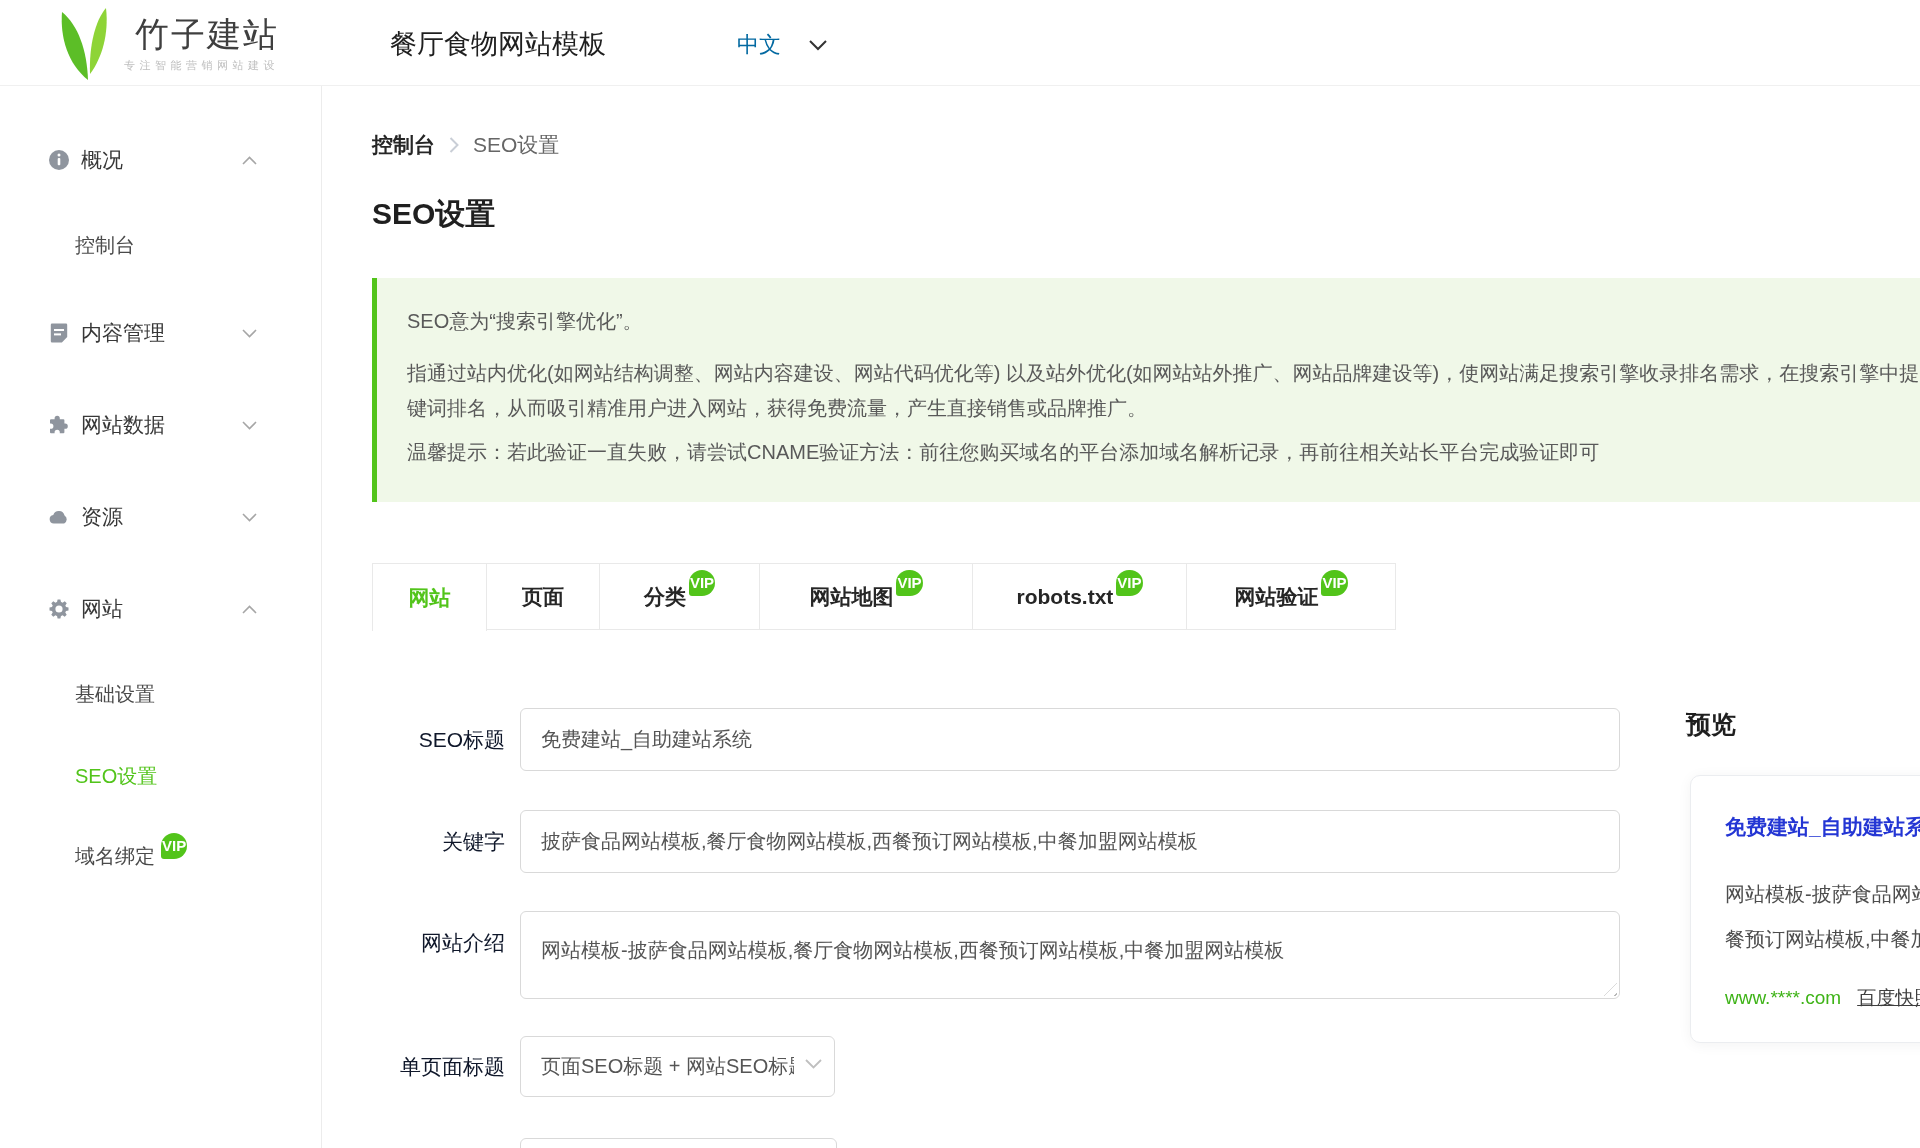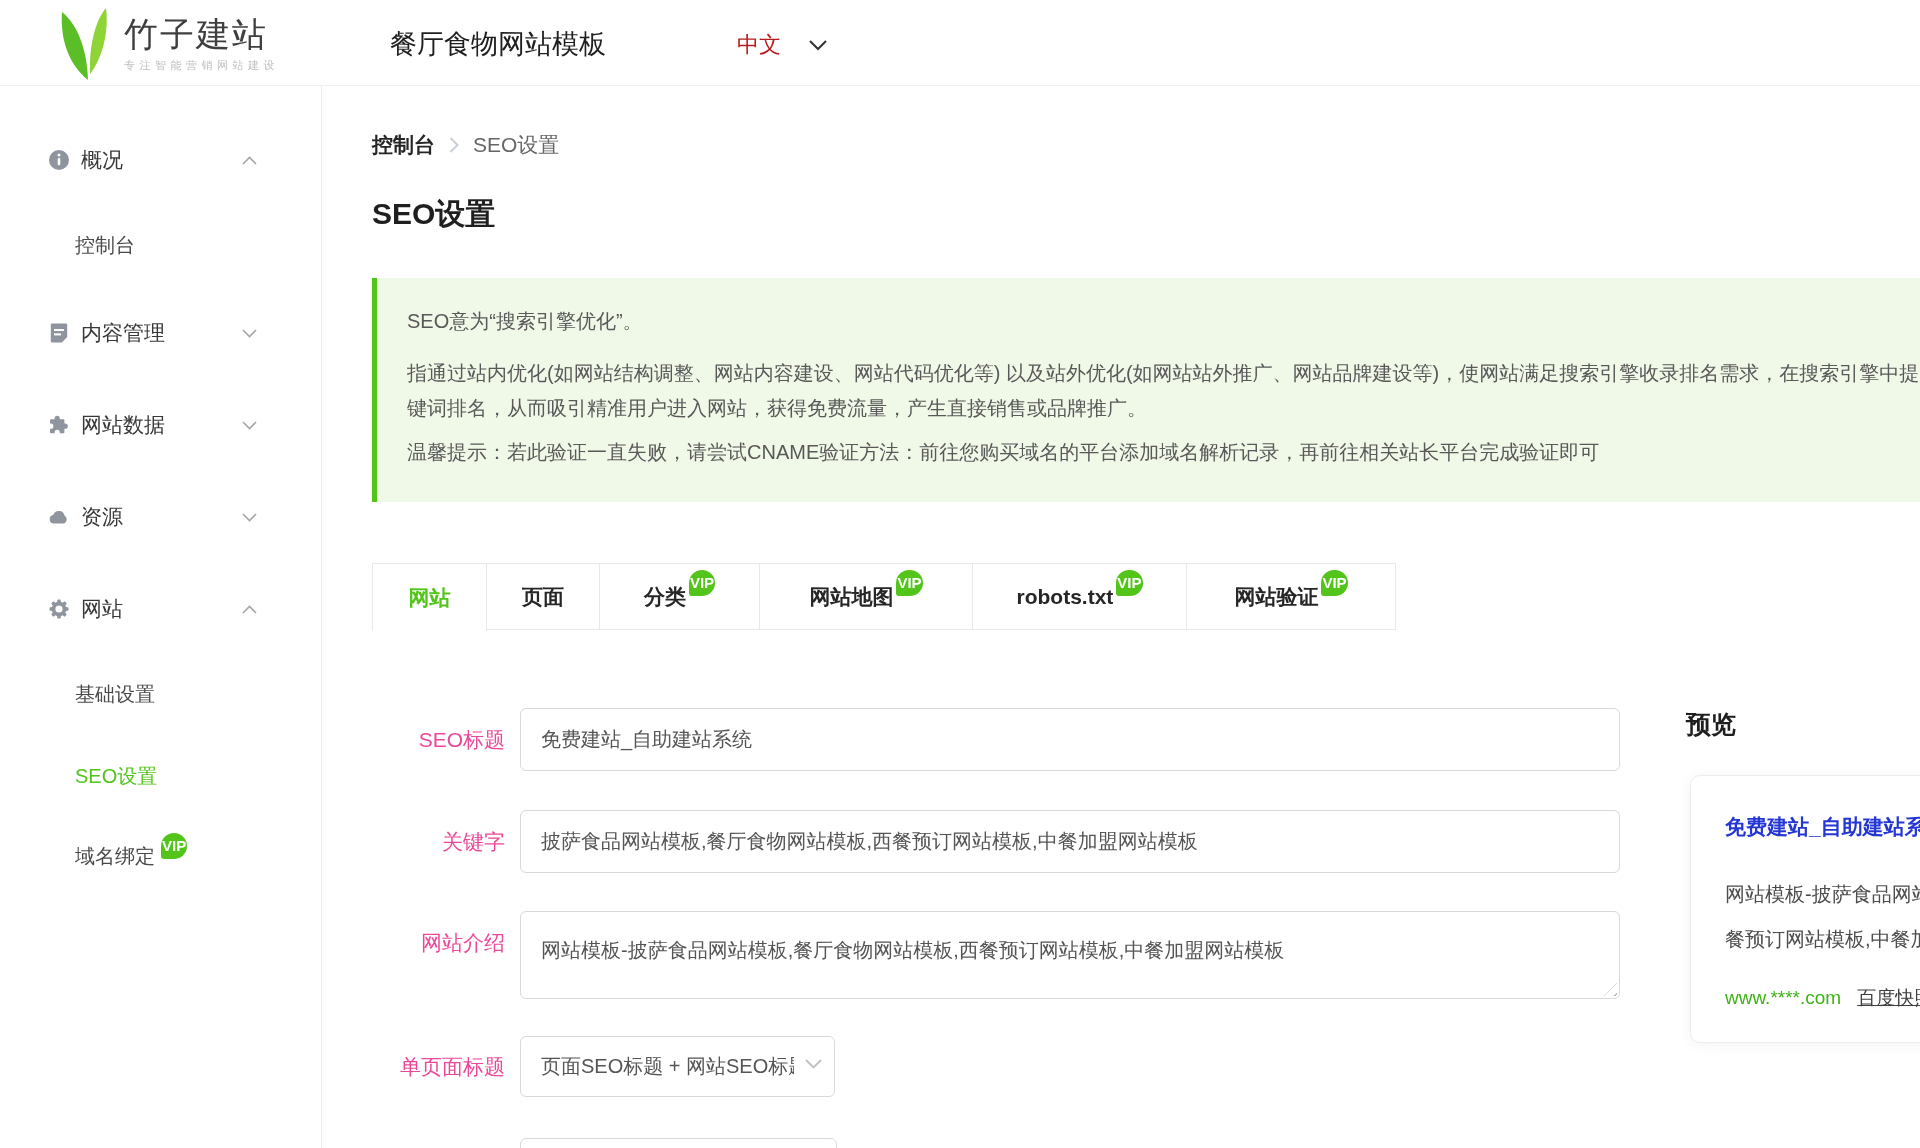--- a/index.html
+++ b/index.html
@@ -3,27 +3,27 @@
 <meta charset="utf-8">
 <style>
   * { margin:0; padding:0; box-sizing:border-box; }
   html,body { width:1920px; height:1148px; }
   body {
     position:relative; overflow:hidden; background:#fff;
     font-family:"Liberation Sans","DejaVu Sans",sans-serif; color:#333;
   }
   
   .topbar { position:absolute; left:0; top:0; width:1920px; height:86px;
-    background:#fff; border-bottom:1px solid #f0f0f0; z-index:5; }
+    background:#fff; border-bottom:1px solid #f0f0f0; z-index:5;text-align:right; }
   .logo-svg { position:absolute; left:56px; top:8px; }
   .brand-text { position:absolute; left:124px; top:12px; }
   .brand-name { font-size:34px; color:#3f3f3f; letter-spacing:2px; }
   .brand-tagline { font-size:11px; color:#bfbfbf; letter-spacing:4.5px; }
   .site-title { position:absolute; left:390px; top:26px; font-size:27px; font-weight:400; color:#1f1f1f; }
-  .lang { position:absolute; left:737px; top:30px; font-size:22px; color:#b91c1c; display:flex; align-items:center; gap:28px; cursor:pointer; }
+  .lang { position:absolute; left:737px; top:30px; font-size:22px; color:#0369a1; display:flex; align-items:center; gap:28px; cursor:pointer; }
   
   .sidebar { position:absolute; left:0; top:86px; width:322px; height:1062px;
     background:#fff; border-right:1px solid #ececec; }
   .nav-row { position:absolute; left:15px; width:322px; height:56px; display:flex; align-items:center; cursor:pointer; }
   .nav-row .nav-icon { position:absolute; left:32px; width:24px; height:24px; display:flex; }
   .nav-row .nav-label { position:absolute; left:66px; font-size:21px; color:#383838; white-space:nowrap; }
   .nav-row .nav-chevron { position:absolute; right:80px; display:flex; }
   .nav-row.sub .nav-label { left:60px; font-size:20px; color:#4a4a4a; }
   .nav-row.active .nav-label { color:#52c41a; }
   
@@ -47,21 +47,21 @@
   
   .tabbar { position:absolute; left:372px; top:563px; display:flex; height:67px; z-index:1; }
   .tabbar::after { content:""; position:absolute; left:0; right:0; bottom:0; height:1px; background:#e9e9e9; }
   .tab { height:67px; border-top:1px solid #e9e9e9; border-right:1px solid #e9e9e9;
     display:flex; align-items:center; justify-content:center; font-size:21px; font-weight:700; color:#262626; cursor:pointer; background:#fff; }
   .tab:first-child { border-left:1px solid #e9e9e9; }
   .tab.active { color:#52c41a; height:68px; position:relative; z-index:2; }
   .tab .vip { position:relative; top:-14px; margin-left:3px; }
   
   .form-label { position:absolute; left:330px; width:175px; display:flex; align-items:center; justify-content:flex-end;
-    font-size:21px; color:#ec4899; }
+    font-size:21px; color:#0f172a; }
   .field { position:absolute; left:520px; background:#fff; border:1px solid #d9d9d9; border-radius:6px;
     font-size:20px; color:#555; }
   .field-input { width:1100px; height:63px; display:flex; align-items:center; padding:0 20px; white-space:nowrap; }
   .field-textarea { width:1100px; height:88px; padding:24px 20px; line-height:28px; }
   .resize-handle { position:absolute; right:2px; bottom:2px; width:13px; height:13px;
     background:repeating-linear-gradient(135deg, transparent 0 3px, #b8b8b8 3px 4.5px, transparent 4.5px 8px, #b8b8b8 8px 9.5px, transparent 9.5px 13px);
     clip-path:polygon(100% 0,100% 100%,0 100%); }
   .field-select { width:315px; height:61px; display:flex; align-items:center; padding:0 40px 0 20px; cursor:pointer; }
   .select-text { overflow:hidden; white-space:nowrap; }
   .select-chevron { position:absolute; right:12px; top:22px; }

